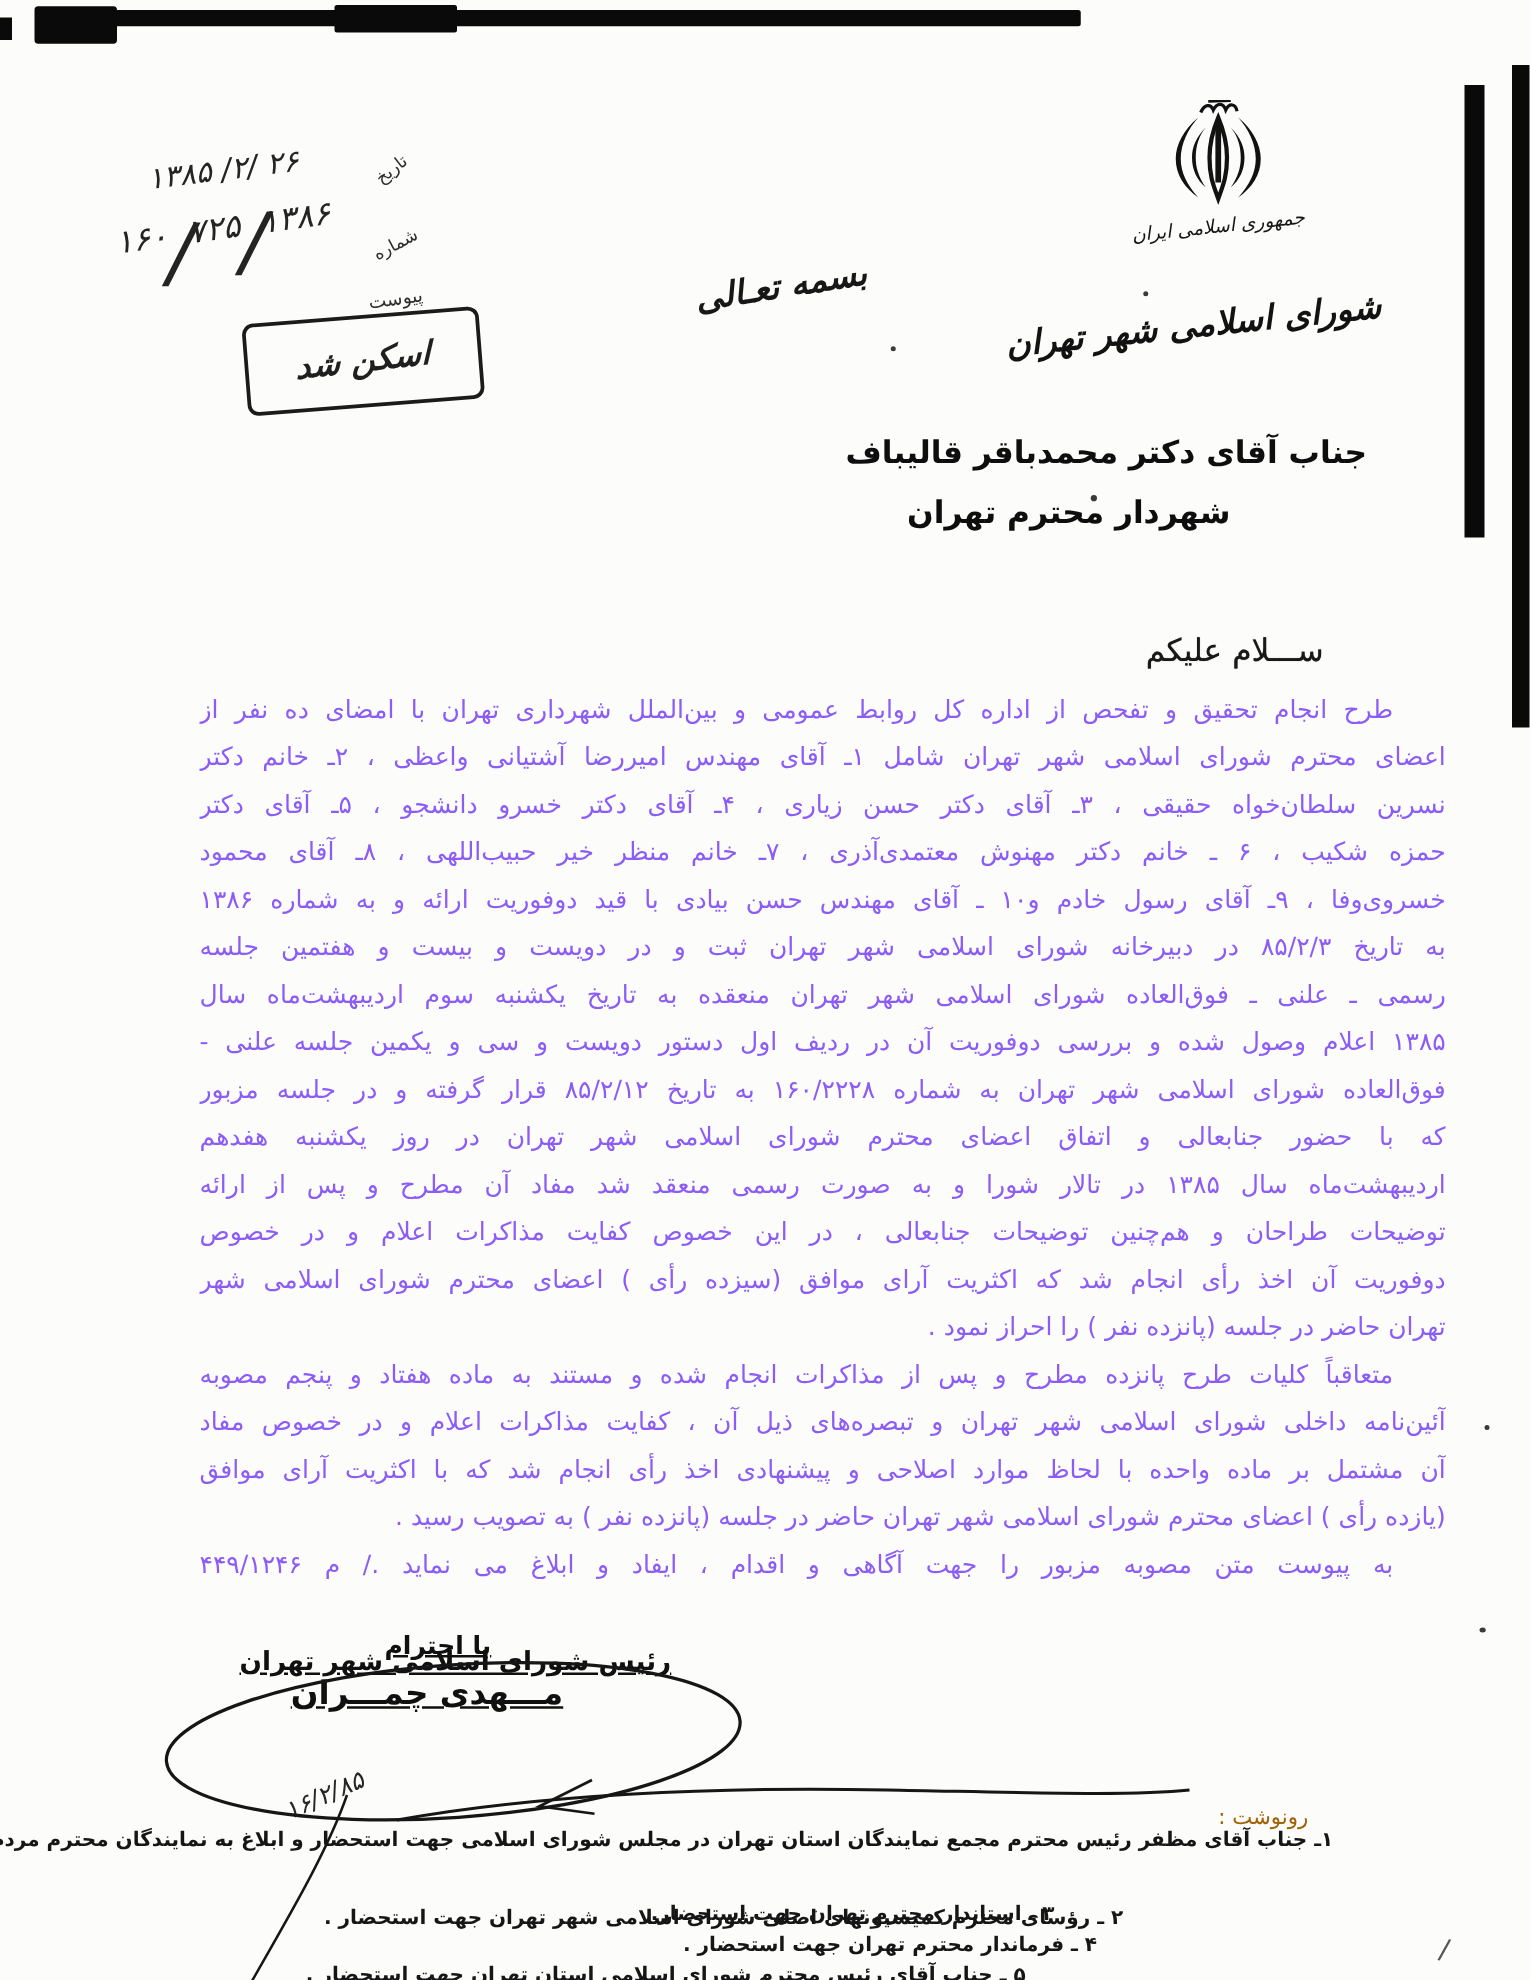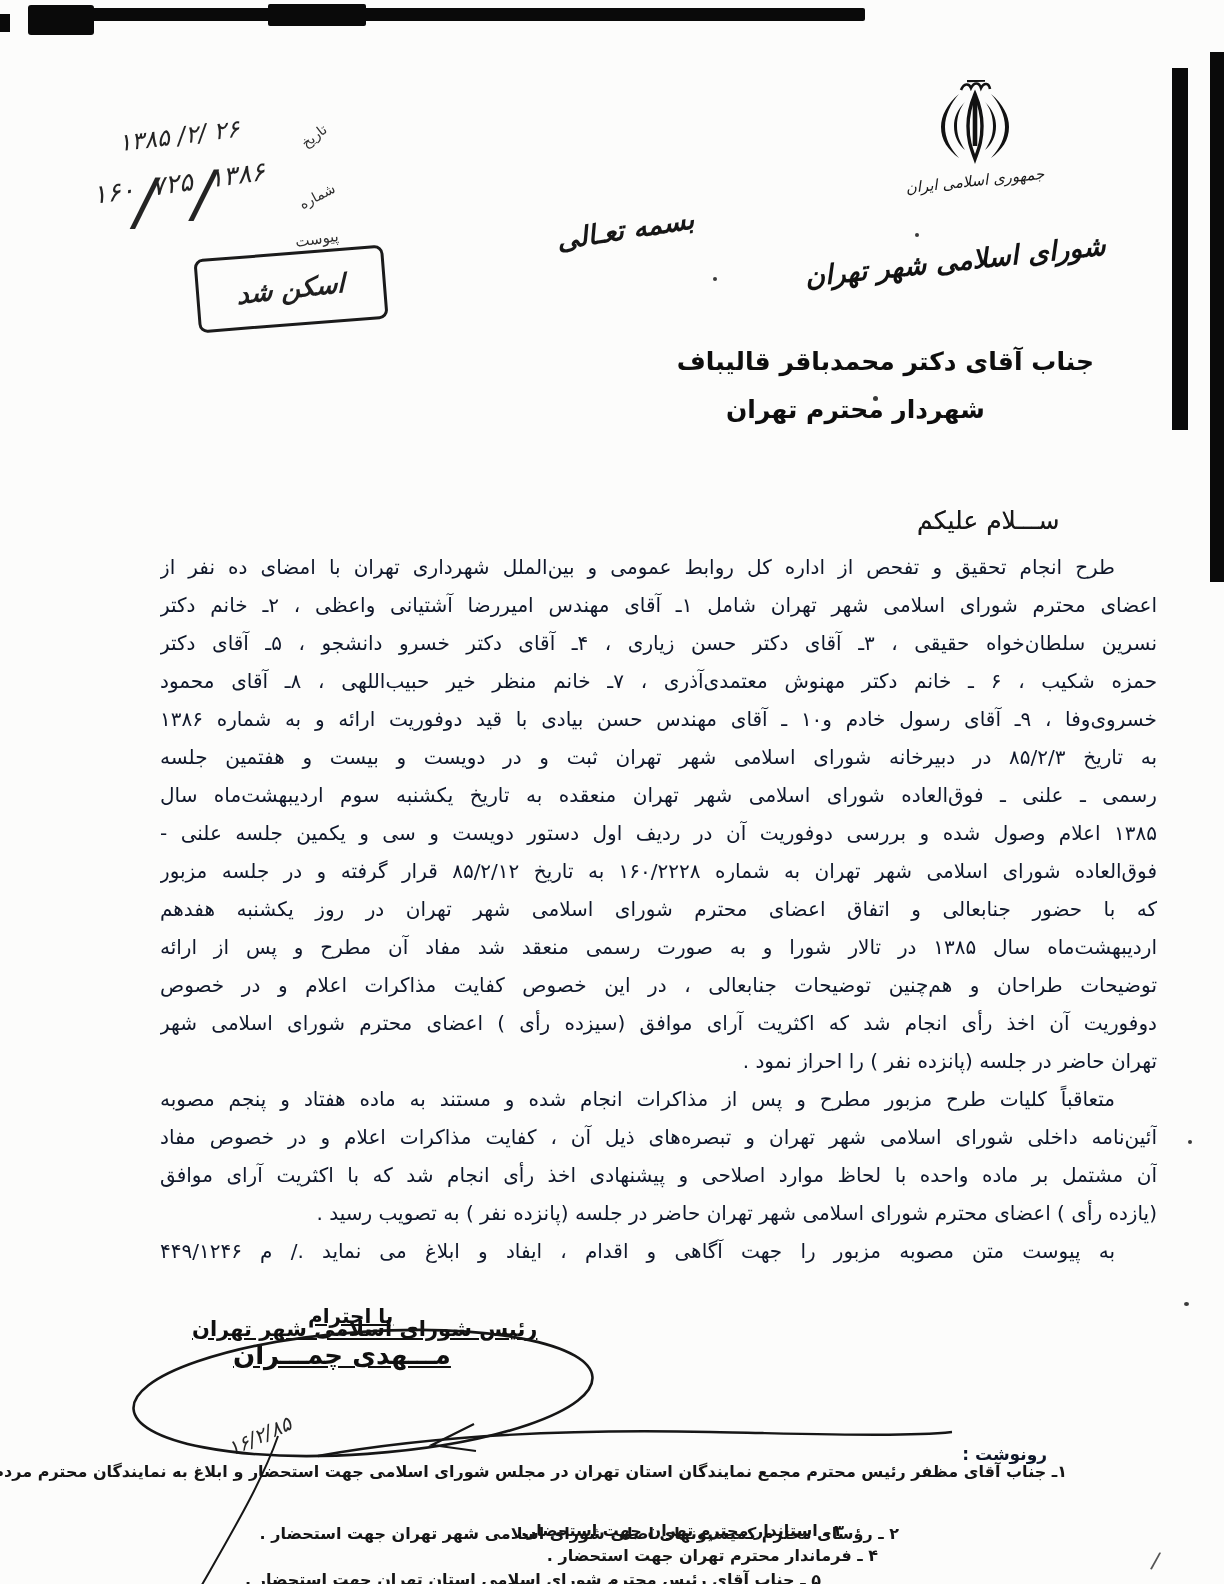--- a/index.html
+++ b/index.html
@@ -54,37 +54,37 @@
   .stamp-text{font-size:26px;font-weight:bold;font-style:italic;transform:skewX(-6deg) rotate(-2deg);color:#1f1f1f;letter-spacing:1px;}
   
   .recipient{
     position:absolute;left:726px;top:338px;width:368px;direction:rtl;text-align:left;
     font-weight:bold;font-size:25px;line-height:48px;color:#0e0e0e;white-space:nowrap;
   }
   .greeting{position:absolute;left:917px;top:506px;font-size:25px;color:#191919;text-shadow:0 0 .6px #444;white-space:nowrap;}
   
   .body-block{position:absolute;left:160px;top:548px;width:997px;}
   .bline{
-    font-size:20px;line-height:38px;height:38px;color:#0f172a;
+    font-size:20px;line-height:38px;height:38px;color:#8b5cf6;
     text-align:justify;text-align-last:justify;overflow:hidden;white-space:nowrap;
   }
   .bline.end{text-align-last:auto;}
   .bline.ind{padding-right:42px;}
   
   .sig{position:absolute;font-weight:bold;color:#101010;white-space:nowrap;text-decoration:underline;}
   .sig-respect{left:308px;top:1304px;font-size:20px;}
   .sig-name{left:233px;top:1340px;font-size:26px;}
   .sig-title{left:192px;top:1317px;font-size:21px;}
   .sig-date{
     position:absolute;left:226px;top:1424px;font-size:20px;direction:ltr;unicode-bidi:isolate;
     transform:rotate(-24deg);font-style:italic;color:#262626;white-space:nowrap;
   }
   .strokes{position:absolute;left:0;top:0;width:1224px;height:1584px;pointer-events:none;z-index:6;}
   
-  .cc-label{position:absolute;top:1444px;right:177px;font-size:17px;font-weight:bold;white-space:nowrap;color:#0f172a;}
+  .cc-label{position:absolute;top:1444px;right:177px;font-size:17px;font-weight:normal;white-space:nowrap;color:#a16207;}
   .cc-item{position:absolute;font-size:16px;font-weight:bold;white-space:nowrap;color:#161616;}
   .cc-item:nth-child(1){top:1462px;right:157px;}
   .cc-item:nth-child(2){top:1492px;right:325px;margin-top:32px;}
   .cc-item:nth-child(3){top:1521px;right:380px;}
   .cc-item:nth-child(4){top:1546px;right:346px;}
   .cc-item:nth-child(5){top:1570px;right:403px;}
   .pencil-slash{position:absolute;left:1152px;top:1548px;font-size:22px;color:#555;transform:rotate(12deg);}
 </style>
 </head>
 <body>
@@ -151,21 +151,21 @@
       <div class="bline">خسروی‌وفا ، ۹ـ آقای رسول خادم و۱۰ ـ آقای مهندس حسن بیادی با قید دوفوریت ارائه و به شماره ۱۳۸۶</div>
       <div class="bline">به تاریخ ۸۵/۲/۳ در دبیرخانه شورای اسلامی شهر تهران ثبت و در دویست و بیست و هفتمین جلسه</div>
       <div class="bline">رسمی ـ علنی ـ فوق‌العاده شورای اسلامی شهر تهران منعقده به تاریخ یکشنبه سوم اردیبهشت‌ماه سال</div>
       <div class="bline">۱۳۸۵ اعلام وصول شده و بررسی دوفوریت آن در ردیف اول دستور دویست و سی و یکمین جلسه علنی -</div>
       <div class="bline">فوق‌العاده شورای اسلامی شهر تهران به شماره ۱۶۰/۲۲۲۸ به تاریخ ۸۵/۲/۱۲ قرار گرفته و در جلسه مزبور</div>
       <div class="bline">که با حضور جنابعالی و اتفاق اعضای محترم شورای اسلامی شهر تهران در روز یکشنبه هفدهم</div>
       <div class="bline">اردیبهشت‌ماه سال ۱۳۸۵ در تالار شورا و به صورت رسمی منعقد شد مفاد آن مطرح و پس از ارائه</div>
       <div class="bline">توضیحات طراحان و هم‌چنین توضیحات جنابعالی ، در این خصوص کفایت مذاکرات اعلام و در خصوص</div>
       <div class="bline">دوفوریت آن اخذ رأی انجام شد که اکثریت آرای موافق (سیزده رأی ) اعضای محترم شورای اسلامی شهر</div>
       <div class="bline end">تهران حاضر در جلسه (پانزده نفر ) را احراز نمود .</div>
-      <div class="bline ind">متعاقباً کلیات طرح مزبور مطرح و پس از مذاکرات انجام شده و مستند به ماده هفتاد و پنجم مصوبه</div>
+      <div class="bline ind">متعاقباً کلیات طرح پانزده مطرح و پس از مذاکرات انجام شده و مستند به ماده هفتاد و پنجم مصوبه</div>
       <div class="bline">آئین‌نامه داخلی شورای اسلامی شهر تهران و تبصره‌های ذیل آن ، کفایت مذاکرات اعلام و در خصوص مفاد</div>
       <div class="bline">آن مشتمل بر ماده واحده با لحاظ موارد اصلاحی و پیشنهادی اخذ رأی انجام شد که با اکثریت آرای موافق</div>
       <div class="bline end">(یازده رأی ) اعضای محترم شورای اسلامی شهر تهران حاضر در جلسه (پانزده نفر ) به تصویب رسید .</div>
       <div class="bline ind">به پیوست متن مصوبه مزبور را جهت آگاهی و اقدام ، ایفاد و ابلاغ می نماید ./ م ۴۴۹/۱۲۴۶</div>
     </div>
 
   <div class="sig sig-respect">با احترام</div>
   <div class="sig sig-name">مـــهدی چمـــران</div>
   <div class="sig sig-title">رئیس شورای اسلامی شهر تهران</div>
   <div class="sig-date">۱۶/۲/۸۵</div>

